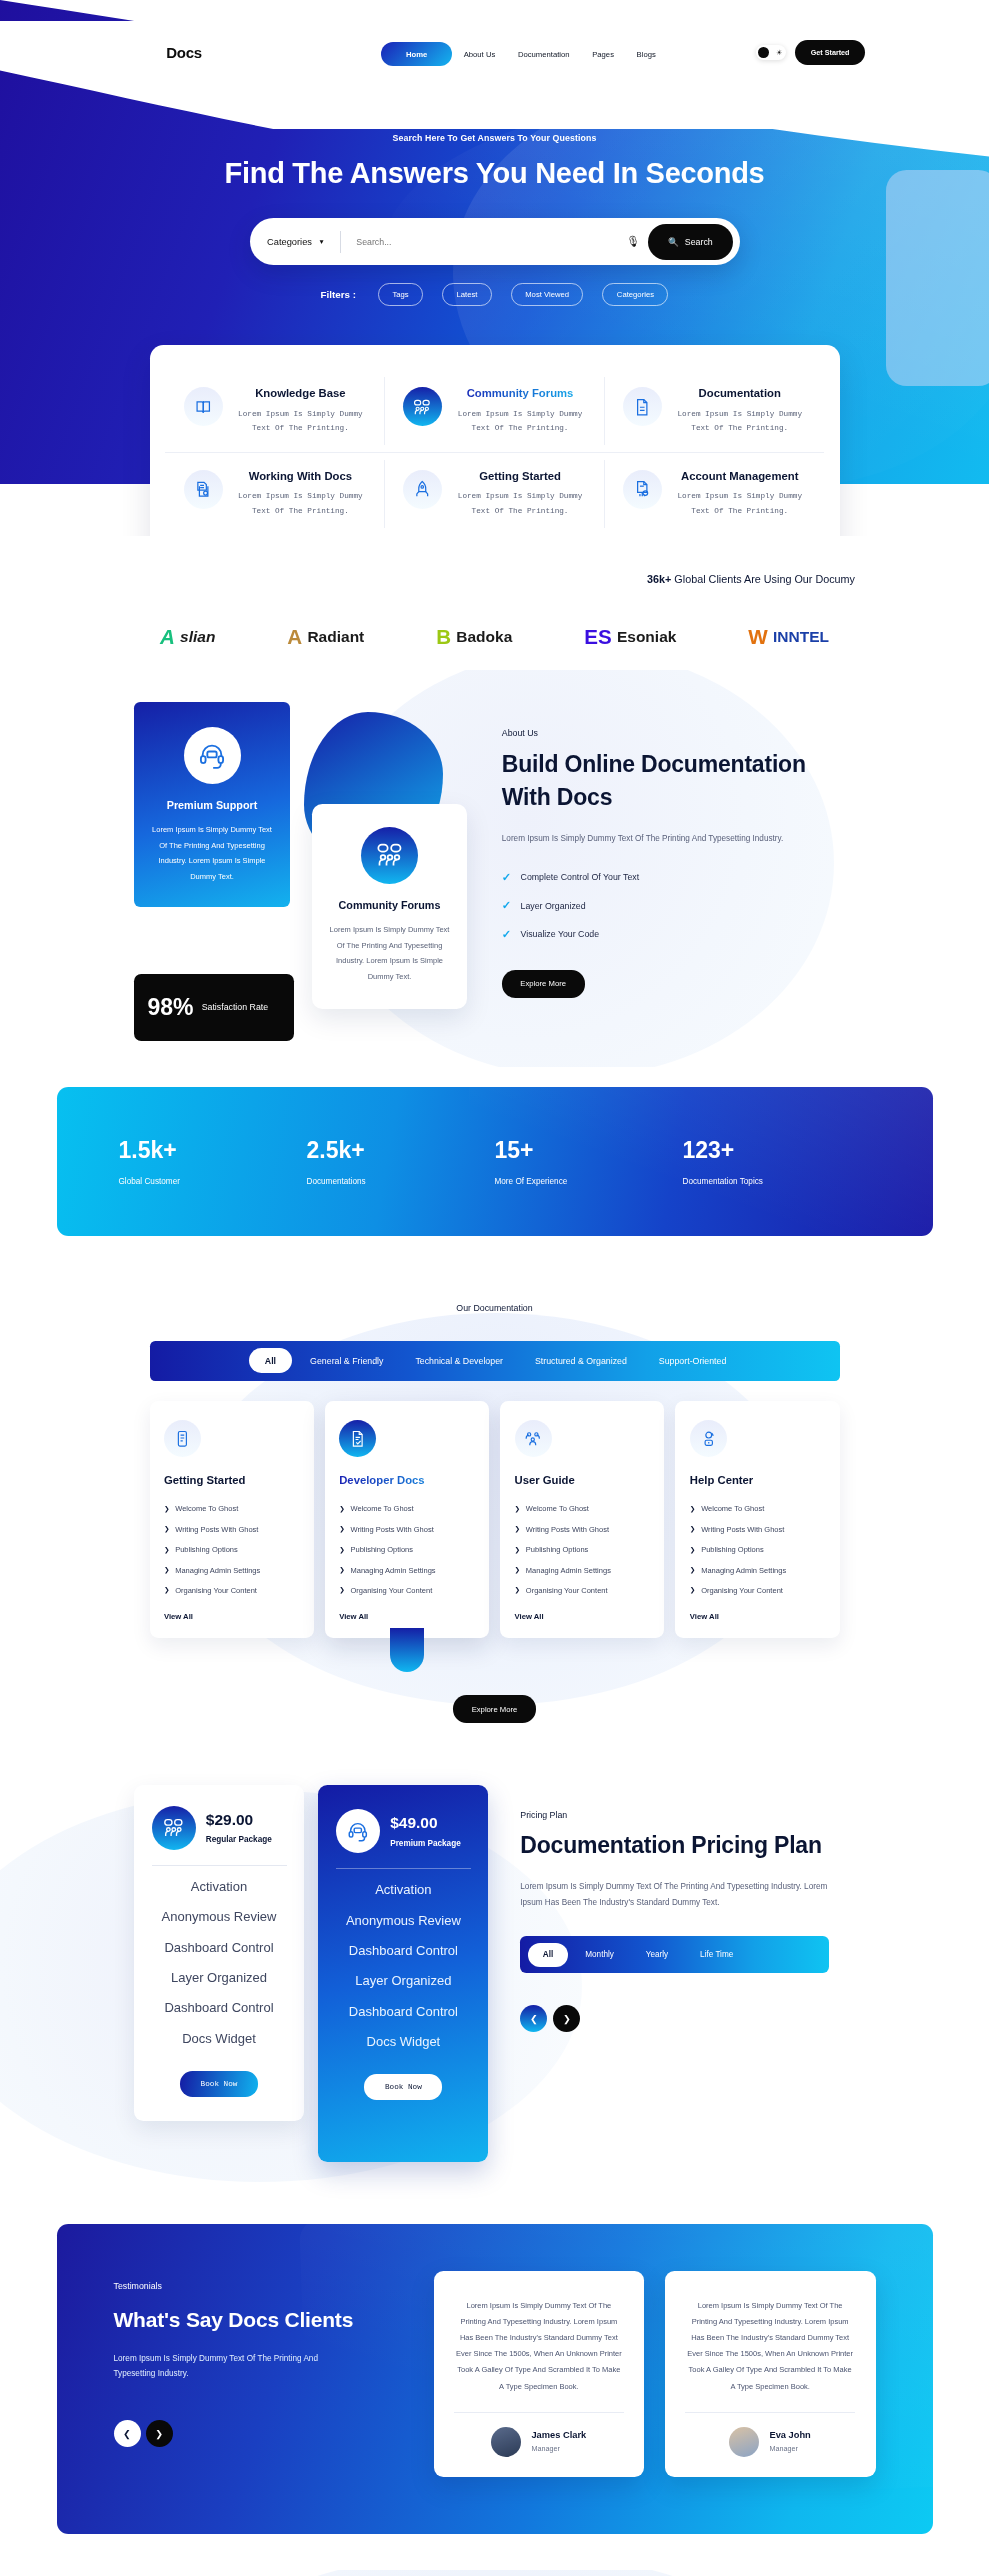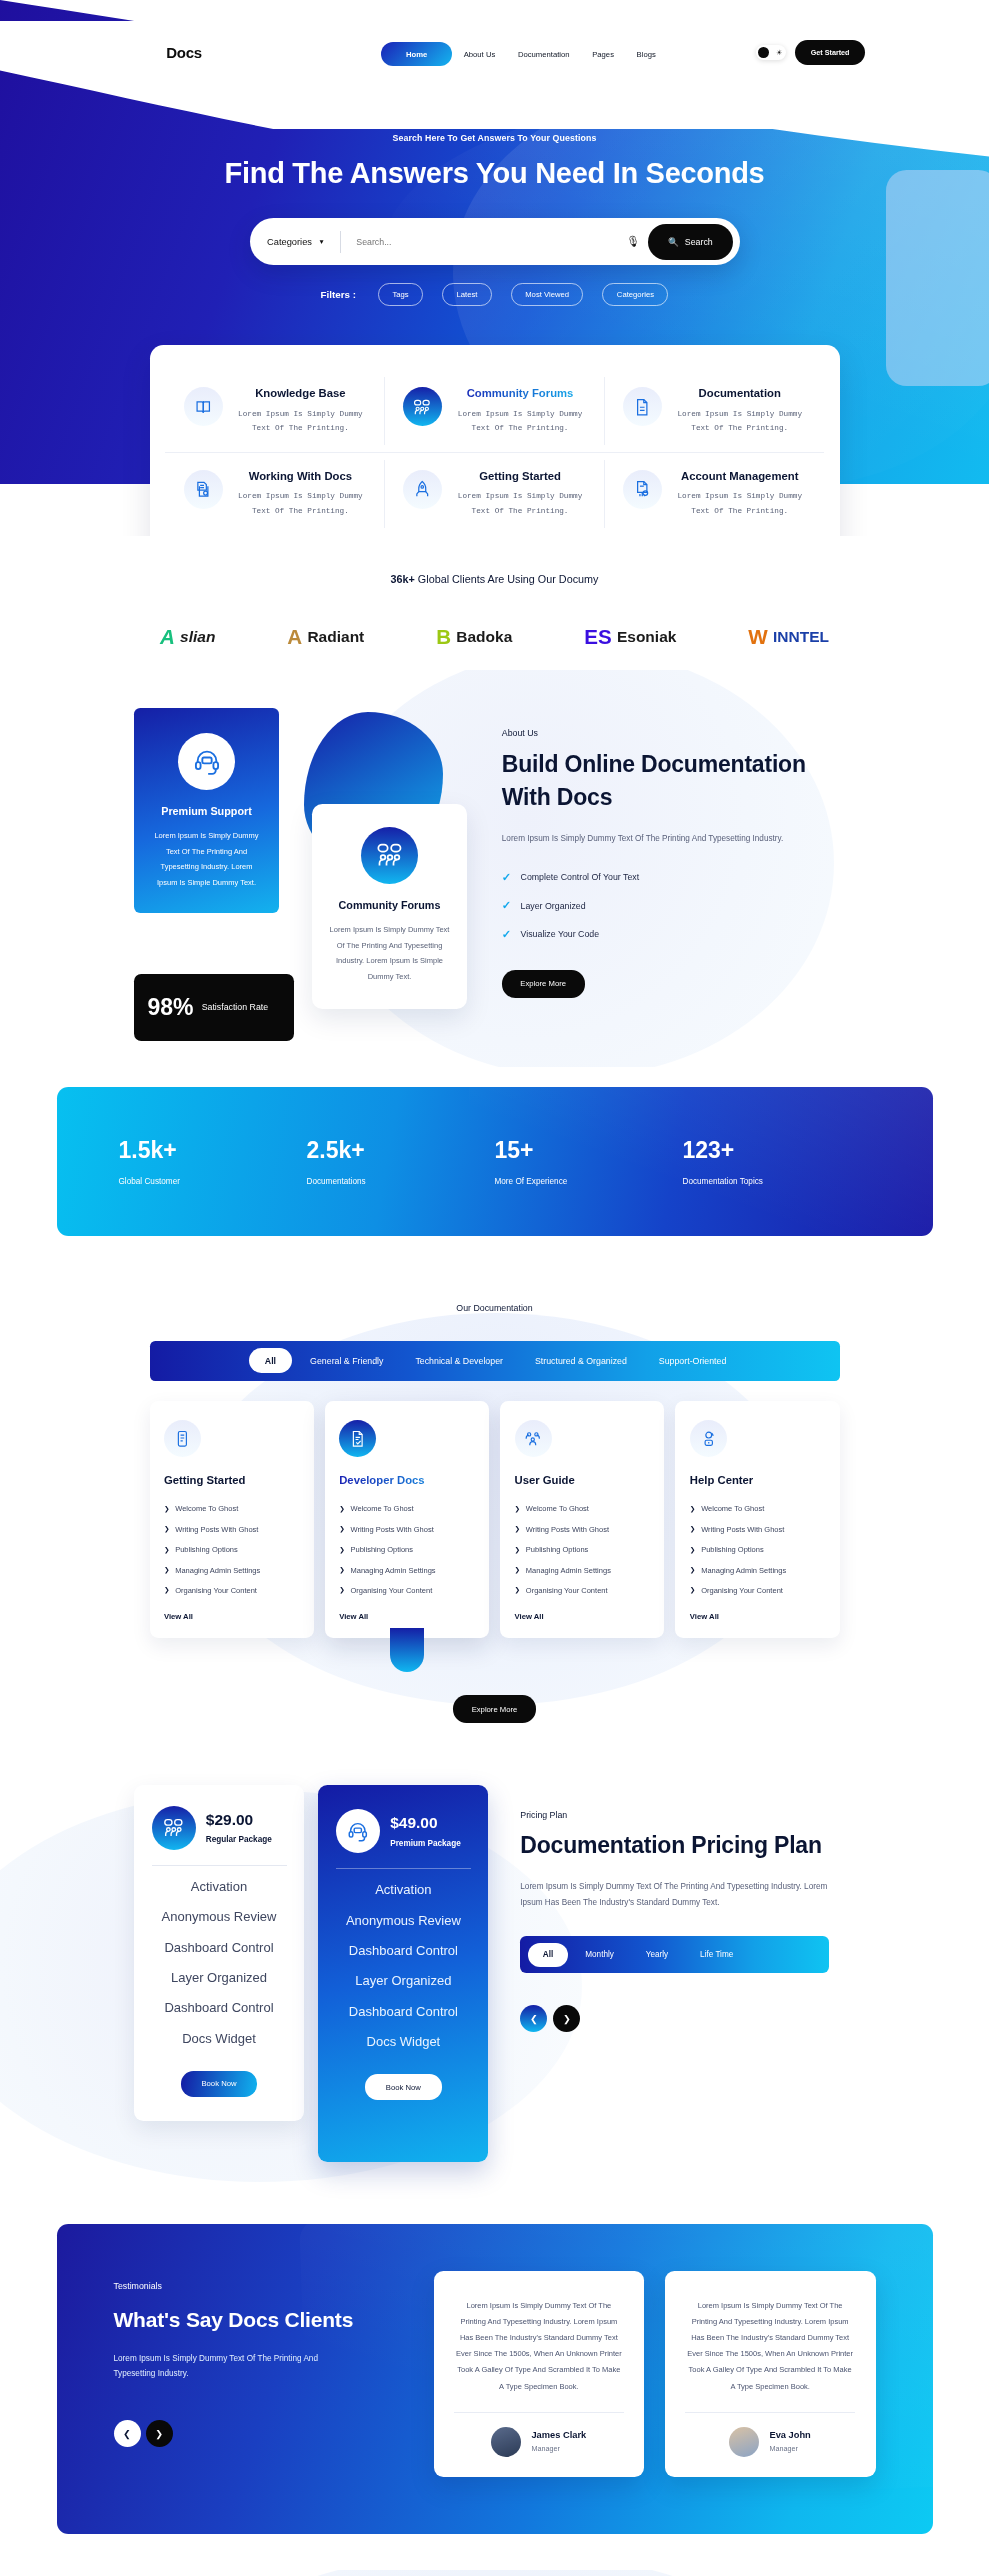--- a/index.html
+++ b/index.html
@@ -130,42 +130,42 @@
     background:linear-gradient(180deg,#e9edfb,#f4fbff);
     display:flex; align-items:center; justify-content:center;
   }
   .ficon.active{ background:linear-gradient(180deg,#1620a8,#11b6f0); }
   .ficon svg{ width:18.5px; height:18.5px; }
   .ftitle{ font-size:11.3px; font-weight:800; color:#0b1533; }
   .ftitle.accent{ background:linear-gradient(90deg,#1a22b4,#14b2ee); -webkit-background-clip:text; background-clip:text; color:transparent; }
   .fdesc{ margin-top:7.2px; font-size:7.7px; line-height:1.85; color:#5a6278; max-width:129px;font-family:Liberation Mono, monospace;}
 
   
-  .clients{ padding:37px 0 20.6px; background:#fff; text-align:center; position:relative; z-index:5;}
+  .clients{ padding:37px 0 20.6px; background:#fff; text-align:right; position:relative; z-index:5;}
   .clients-head{ font-size:10.8px; color:#0b1533; }
   .clients-head b{ font-weight:800; }
   .logos{ margin-top:40px; display:flex; justify-content:space-between; align-items:center; padding:0 26px;}
   .logo-item{ display:flex; align-items:center; gap:5.2px; font-size:15.5px; font-weight:700; color:#1b1b1b;}
   .lmark{ font-size:20.6px; font-weight:800; }
 
   
   .about{ position:relative; padding:31px 0 41px; background:#fff; overflow:hidden;}
   .about-blob{
     position:absolute; left:319px; top:-20.6px; width:515px; height:428px;
     background:radial-gradient(circle at 40% 40%, #eef1fb 0%, #f3f7fd 55%, #f7fbfe 100%);
     border-radius:50%;
   }
   .about-grid{ position:relative; display:grid; grid-template-columns:340px 1fr; gap:20.6px; align-items:start;}
   .about-left{ position:relative; height:325px; }
   .blue-blob{
     position:absolute; left:170px; top:11.3px; width:139px; height:155px;
     background:linear-gradient(150deg,#1620a8,#11b6f0); border-radius:46% 54% 50% 50%/60% 40% 60% 40%;
   }
   .card-premium{
-    position:absolute; left:0; top:7px; width:145px; height:412px; max-height:412px;
+    position:absolute; left:0; top:1px; width:156px; height:412px; max-height:412px;
     background:linear-gradient(165deg,#151fa6 0%,#1668dd 55%,#13b2ee 100%);
     border-radius:6.2px; padding:25px 15.5px 23px; text-align:center; color:#fff;
     height:auto;
   }
   .card-white{
     position:absolute; left:178px; top:103px; width:155px;
     background:#fff; border-radius:10.3px; padding:23px 14.4px 25px; text-align:center;
     box-shadow:0 9.3px 26px rgba(14,28,80,.10);
   }
   .c-circle{
@@ -279,21 +279,21 @@
   .p-circle svg{ width:21.6px;height:21.6px;}
   .p-price{ font-size:15.5px; font-weight:800;}
   .p-name{ margin-top:6.2px; font-size:8.2px; font-weight:700;}
   .plan hr{ border:none; border-top:0.5px solid #e4e8f1; margin:15.5px 0 5.2px;}
   .plan.featured hr{ border-top-color:rgba(255,255,255,.35);}
   .plan ul{ list-style:none; text-align:center;}
   .plan ul li{ padding:7.7px 0; font-size:13px; color:#3e465f;}
   .plan.featured ul li{ color:#eaf4ff;}
   .btn-book{
     display:block; margin:17.5px auto 0; border:none; border-radius:12.4px; height:26px; padding:0 20.6px;
-    background:linear-gradient(100deg,#141ba4,#10b3ef); color:#fff; font-size:7.7px; cursor:pointer; font-family:Liberation Sans, sans-serif;
+    background:linear-gradient(100deg,#141ba4,#10b3ef); color:#fff; font-size:7.7px; cursor:pointer; font-family:Liberation Mono, monospace;
   }
   .plan.featured .btn-book{ background:#fff; color:#0b1533;}
   .pr-right{ padding-left:17.5px; padding-top:25px;}
   .pr-toggle{
     margin-top:26px; width:309px; height:37px; border-radius:6.2px;
     background:linear-gradient(90deg,#141ba4 0%,#1256cf 42%,#12a0e8 76%,#0fc4f2 100%);
     display:flex; align-items:center; gap:3.1px; padding:0 8.2px;
   }
   .pr-toggle .tab{ font-size:8.2px; height:24px; padding:0 14.4px;}
   .arrows{ margin-top:32px; display:flex; gap:6.2px;}

